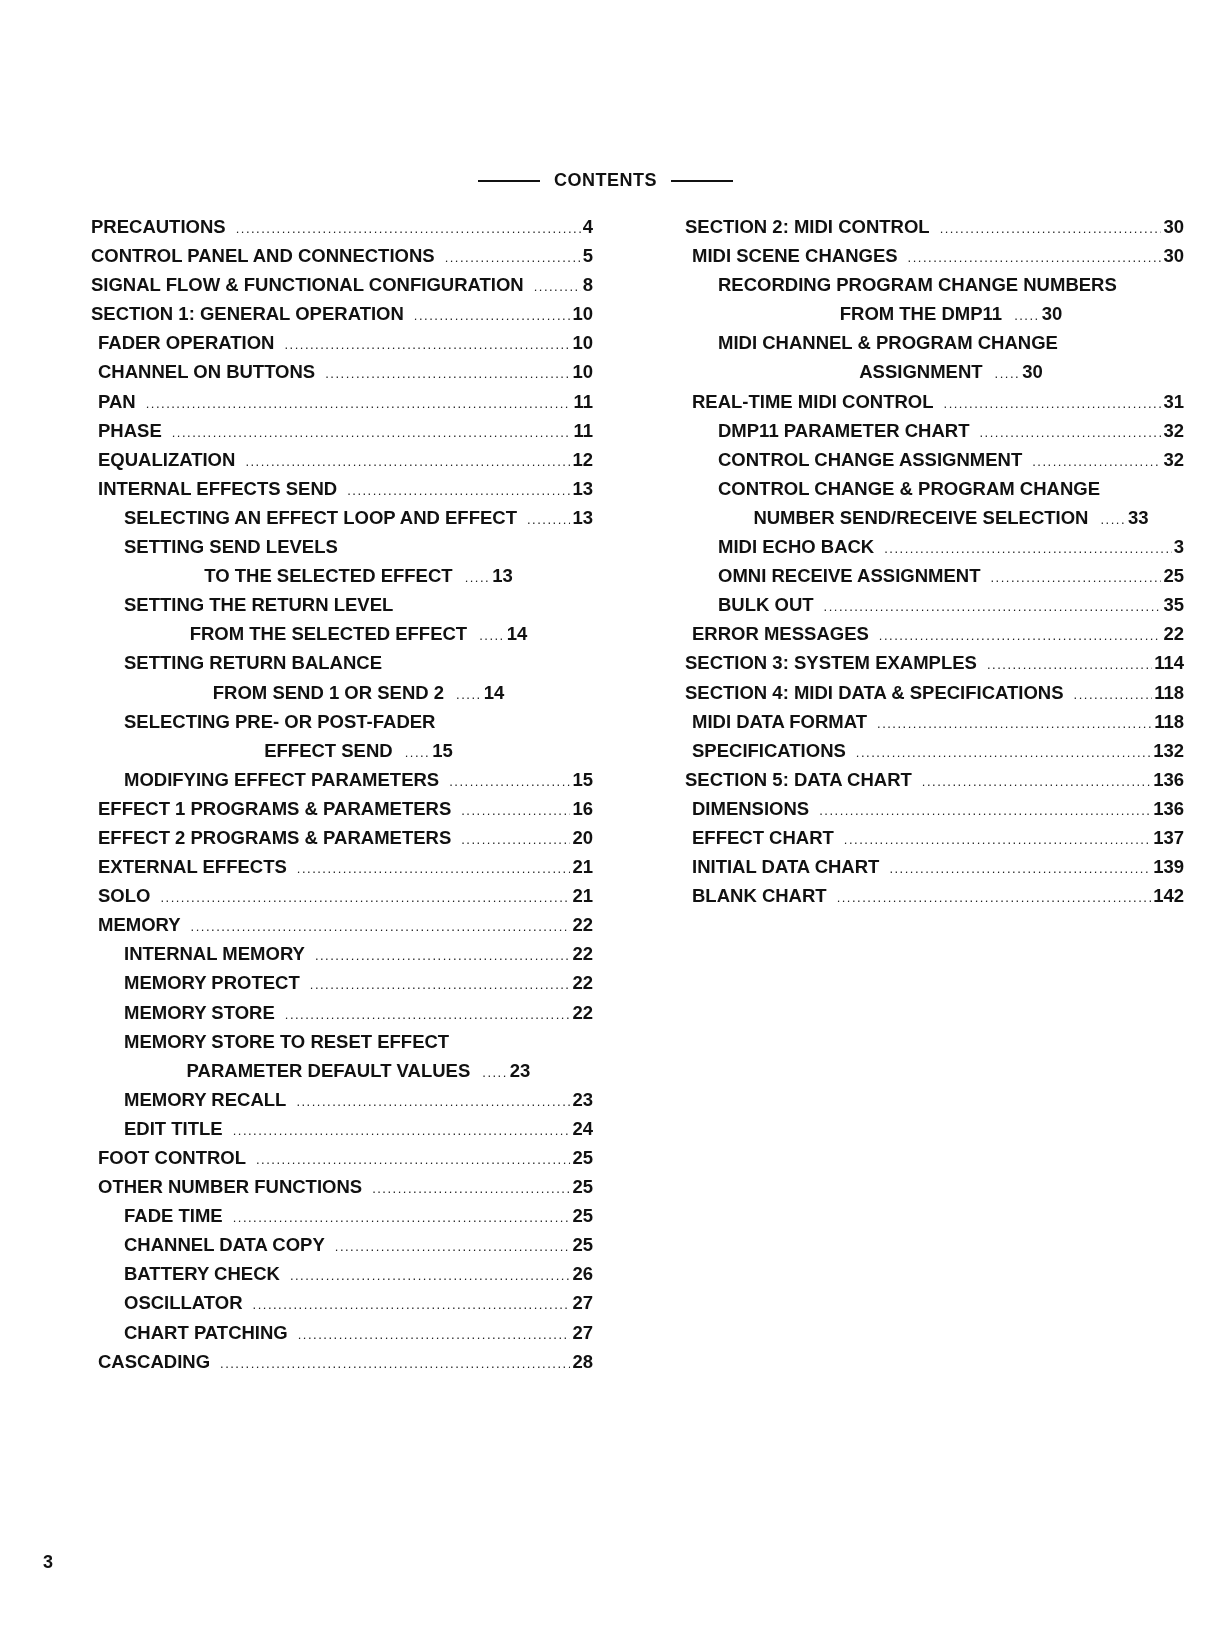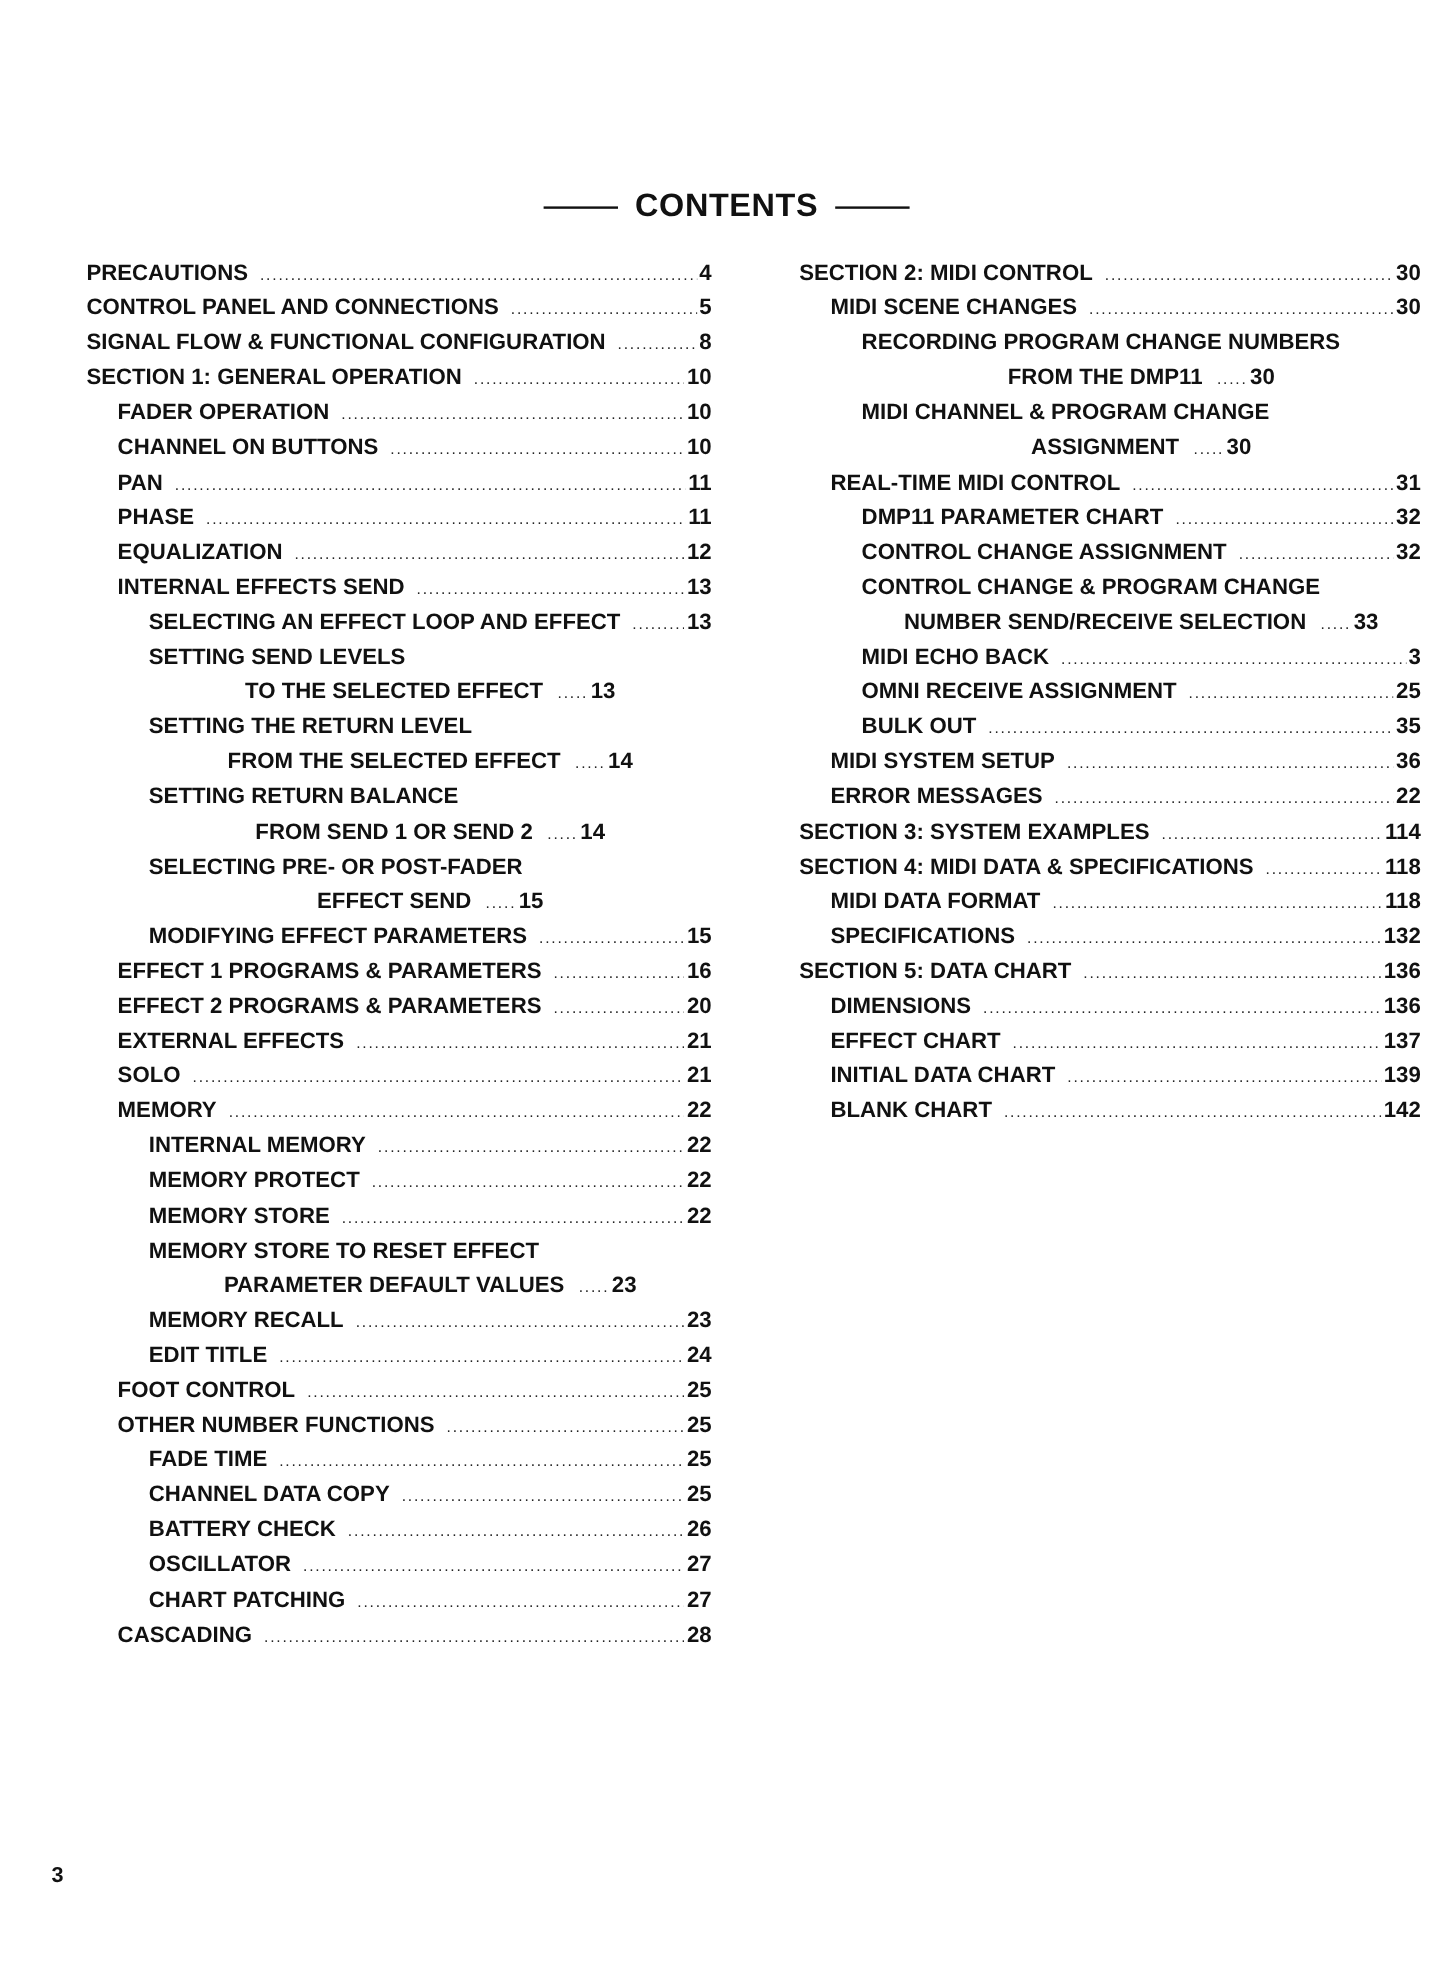--- a/index.html
+++ b/index.html
@@ -1,36 +1,36 @@
 <!DOCTYPE html>
 <html><head>
 <meta charset="utf-8">
 <style>
   html, body { margin: 0; padding: 0; background: #ffffff; }
   body { width: 1211px; height: 1634px; position: relative; overflow: hidden;
          font-family: "Liberation Sans", sans-serif; color: #111; }
-  .title { position: absolute; top: 156px; left: 0; width: 1211px; text-align: center;
-           font-size: 27px; font-weight: bold; letter-spacing: 0.5px; }
+  .title { position: absolute; top: 170px; left: 0; width: 1211px; text-align: center;
+           font-size: 18px; font-weight: bold; letter-spacing: 0.5px; }
   .title .dash { display: inline-block; width: 62px; height: 2px; background: #111;
                  vertical-align: middle; margin: 0 14px; }
   .col { position: absolute; top: 216px; }
   .col-left { left: 72px; width: 521px; }
   .col-right { left: 666px; width: 518px; }
   .entry { display: flex; align-items: baseline; height: 29.1px; font-size: 18.5px;
            font-weight: bold; white-space: nowrap; }
   .entry .label { flex: 0 0 auto; }
   .entry .dots { flex: 1 1 auto; overflow: hidden; margin: 0 2px 0 10px; font-weight: normal;
                  font-size: 13px; letter-spacing: 1.5px; color: #222; }
   .entry .dots::after { content: "................................................................................................................................................................................................................"; }
   .entry .page { flex: 0 0 auto; }
   .entry.head .label { flex: 1 1 auto; }
   .entry.tail { justify-content: center; }
   .entry.tail .dots { flex: 0 0 auto; margin-left: 12px; }
   .entry.tail .dots::after { content: "....."; }
-  .l0 { padding-left: 0; }
+  .l0 { padding-left: 0; margin-left: 19px; }
   .l1 { padding-left: 26px; }
   .l2 { padding-left: 52px; }
   .pagenum { position: absolute; left: 43px; top: 1552px; font-size: 18px; font-weight: bold; }
 </style>
 </head>
 <body>
 
 <div class="title">
   <span class="dash"></span><span>CONTENTS</span><span class="dash"></span>
 </div>
@@ -286,25 +286,20 @@
       <span class="label">OMNI RECEIVE ASSIGNMENT</span>
       <span class="dots"></span>
       <span class="page">25</span>
     </div>
     <div class="entry l2">
       <span class="label">BULK OUT</span>
       <span class="dots"></span>
       <span class="page">35</span>
     </div>
     <div class="entry l1">
-      <span class="label">MIDI SYSTEM SETUP</span>
-      <span class="dots"></span>
-      <span class="page">36</span>
-    </div>
-    <div class="entry l1">
       <span class="label">ERROR MESSAGES</span>
       <span class="dots"></span>
       <span class="page">22</span>
     </div>
     <div class="entry l0">
       <span class="label">SECTION 3: SYSTEM EXAMPLES</span>
       <span class="dots"></span>
       <span class="page">114</span>
     </div>
     <div class="entry l0">

